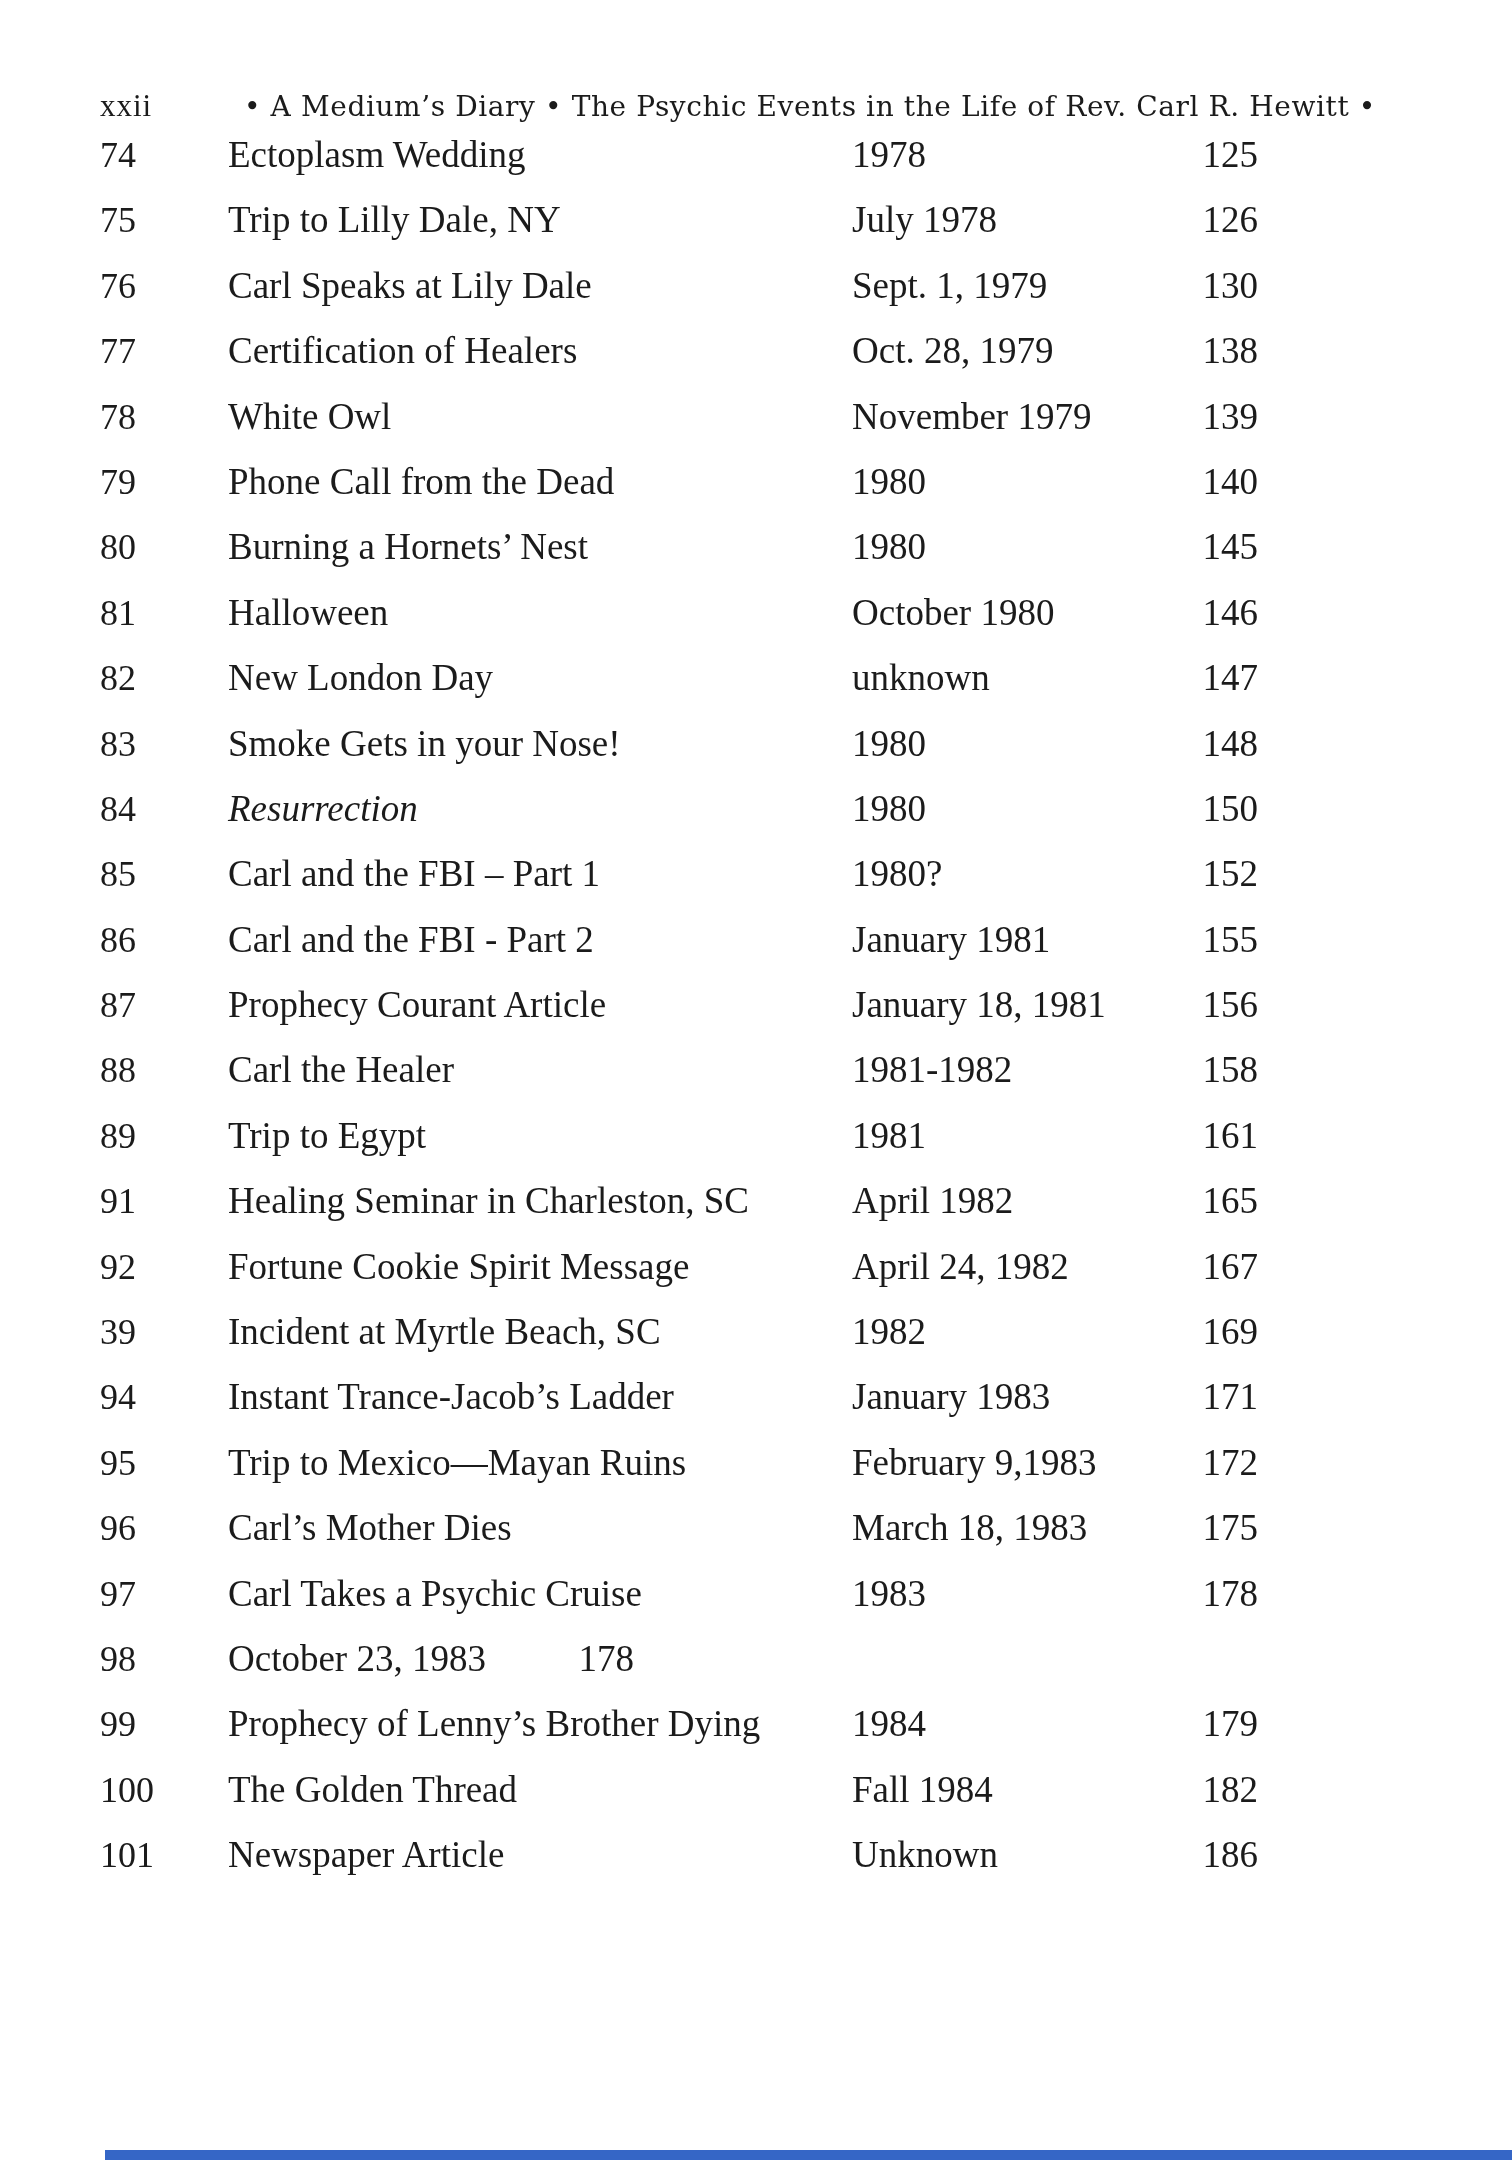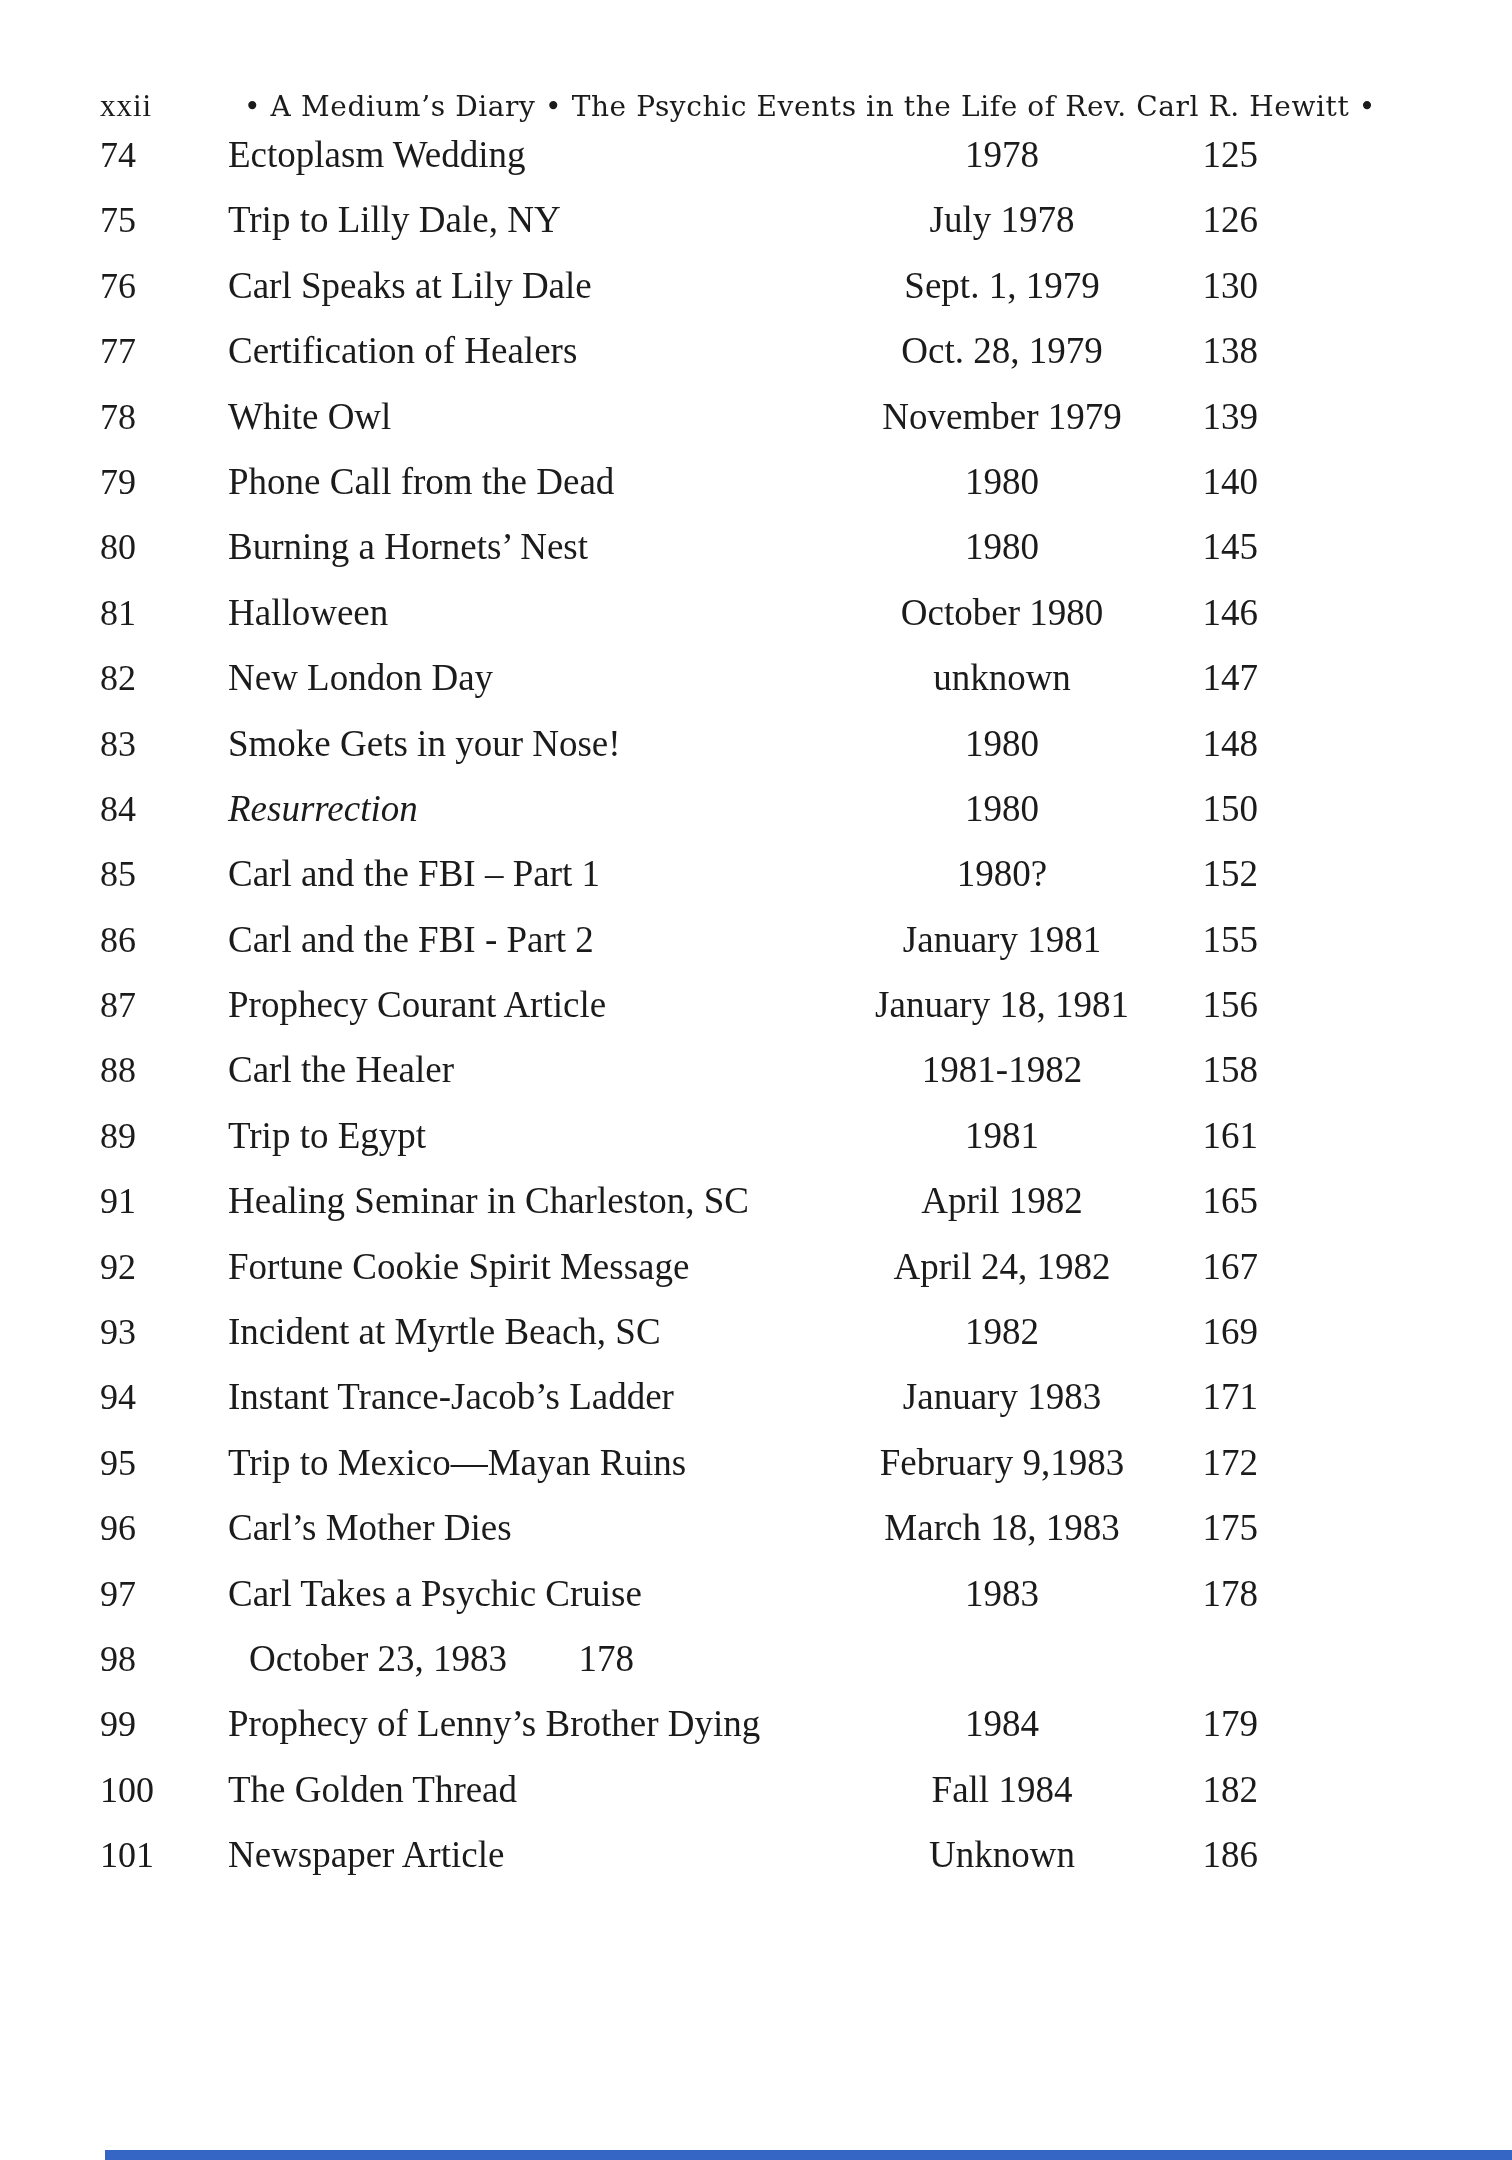--- a/index.html
+++ b/index.html
@@ -52,21 +52,21 @@
   }
   .title {
     flex: 1;
     min-width: 0;
     font-size: 37px;
     white-space: nowrap;
   }
   .date {
     width: 300px;
     flex-shrink: 0;
-    text-align: center;
+    text-align: left;
     font-size: 37px;
     white-space: nowrap;
   }
   .pageno {
     width: 106px;
     flex-shrink: 0;
     text-align: right;
     font-size: 37px;
   }
   .it { font-style: italic; margin-top: 12px; }
@@ -208,21 +208,21 @@
   </div>
 
   <div class="toc-row">
     <div class="num">92</div>
     <div class="title"><span>Fortune Cookie Spirit Message</span></div>
     <div class="date">April 24, 1982</div>
     <div class="pageno">167</div>
   </div>
 
   <div class="toc-row">
-    <div class="num">93</div>
+    <div class="num">39</div>
     <div class="title"><span>Incident at Myrtle Beach, SC</span></div>
     <div class="date">1982</div>
     <div class="pageno">169</div>
   </div>
 
   <div class="toc-row">
     <div class="num">94</div>
     <div class="title"><span>Instant Trance-Jacob’s Ladder</span></div>
     <div class="date">January 1983</div>
     <div class="pageno">171</div>

